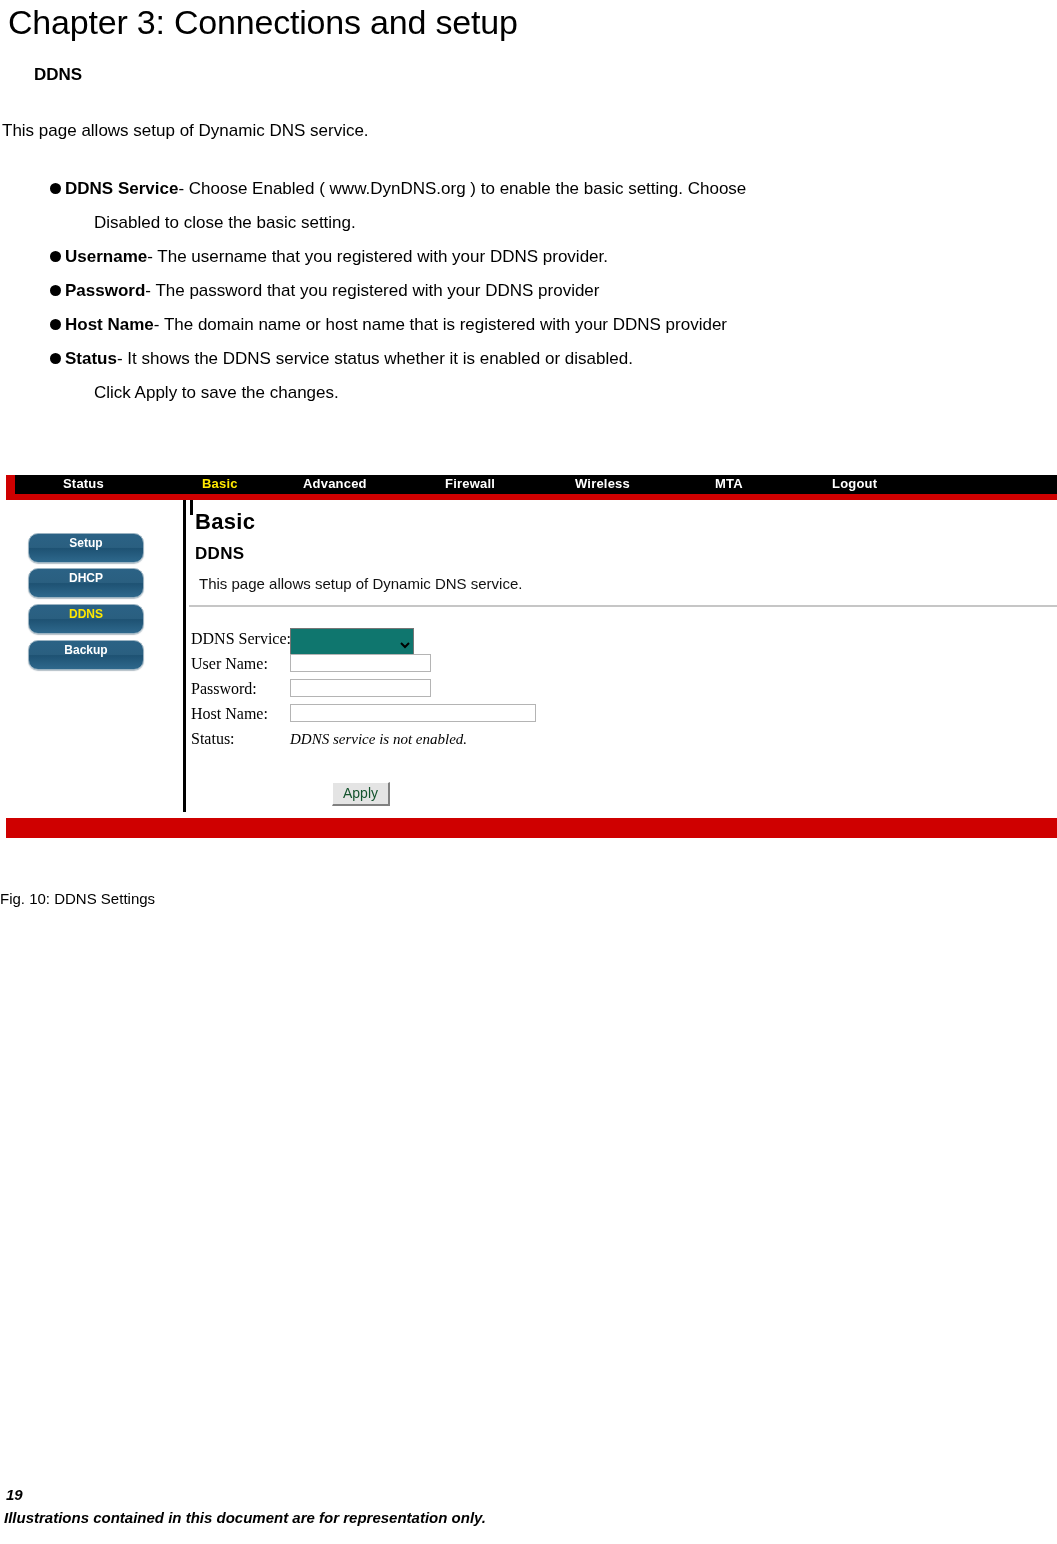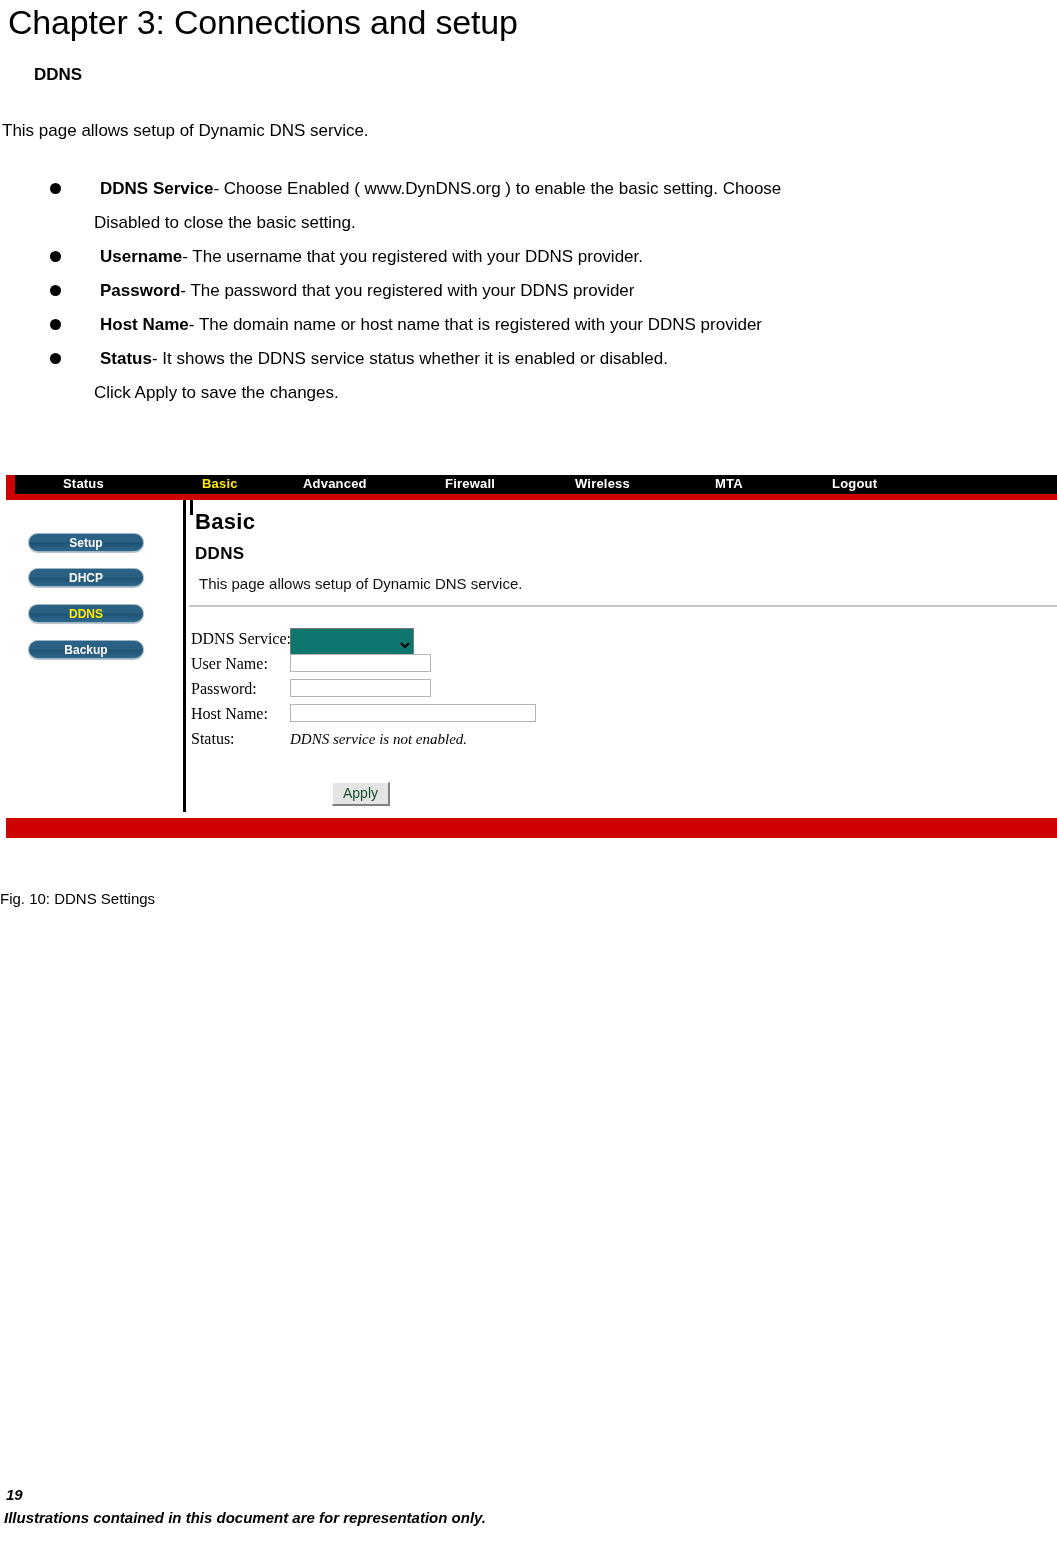--- a/index.html
+++ b/index.html
@@ -44,21 +44,21 @@
   }
 
   .bullets {
     position: absolute;
     left: 0px;
     top: 172px;
     width: 1040px;
   }
   .bullet-row {
     position: relative;
-    padding-left: 100px;
+    padding-left: 65px;
     font-size: 17px;
     line-height: 34px;
     min-height: 34px;
   }
   .bullet-row .dot {
     position: absolute;
     left: 50px;
     top: 11px;
     width: 11px;
     height: 11px;
@@ -142,21 +142,21 @@
     left: 0;
     top: 26px;
     width: 177px;
     height: 312px;
     background: #ffffff;
   }
   .side-btn {
     position: absolute;
     left: 22px;
     width: 116px;
-    height: 19px;
+    height: 30px;
     border-radius: 10px;
     background: linear-gradient(to bottom, #2b6285 0%, #2a5f80 48%, #1e5273 52%, #2e688c 100%);
     border: 1px solid #9bb3c2;
     box-shadow: 0 1px 1px rgba(120,140,155,0.55);
     color: #ffffff;
     font-size: 12px;
     font-weight: bold;
     text-align: center;
     line-height: 19px;
     box-sizing: border-box;

